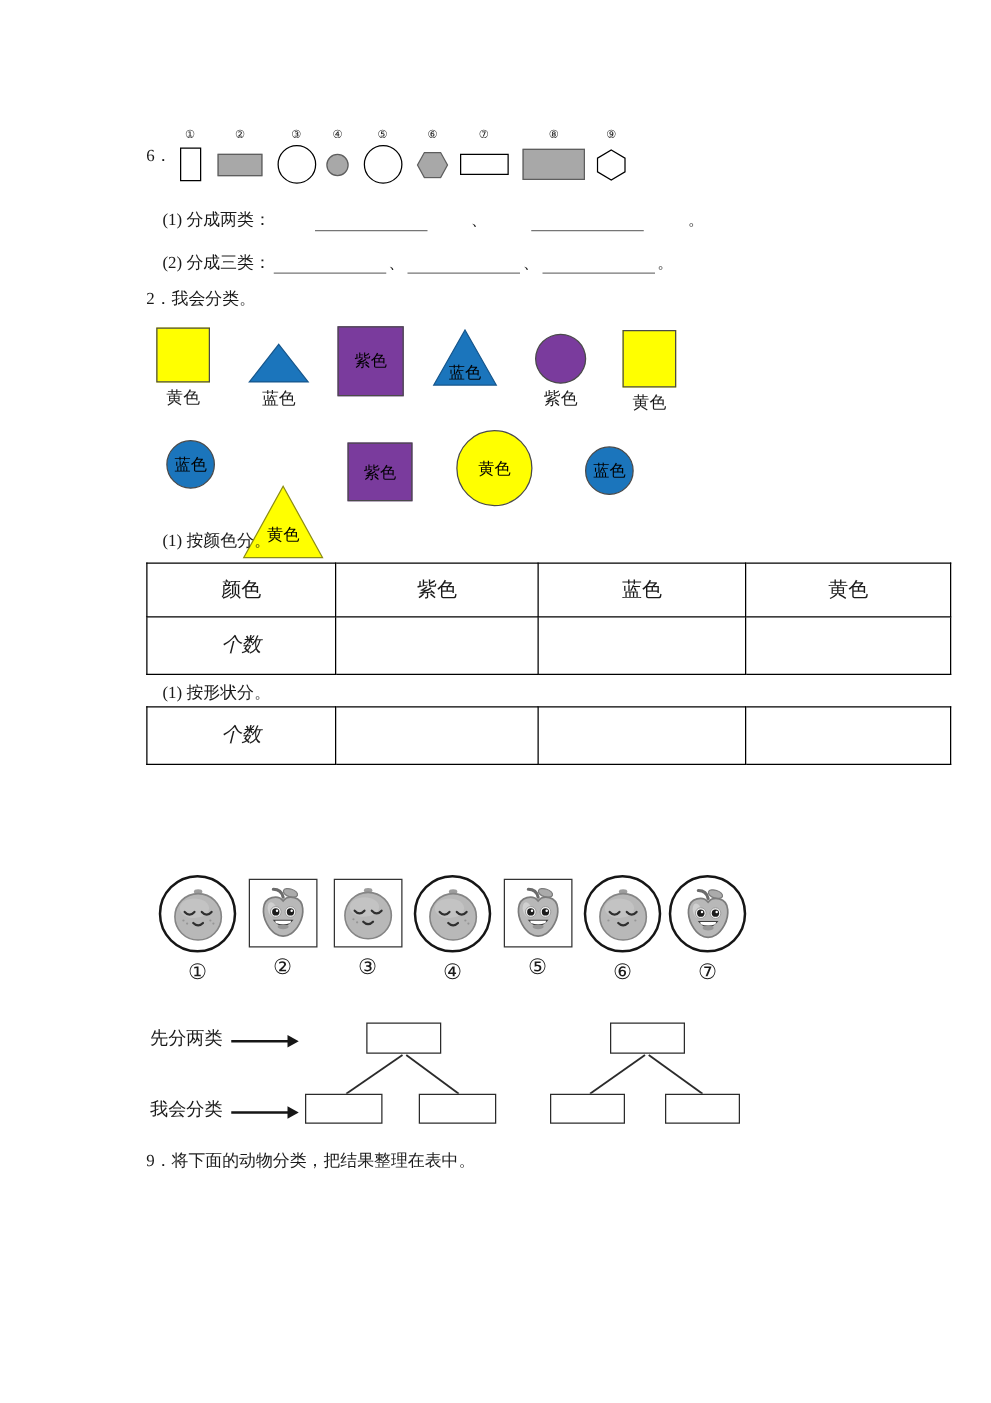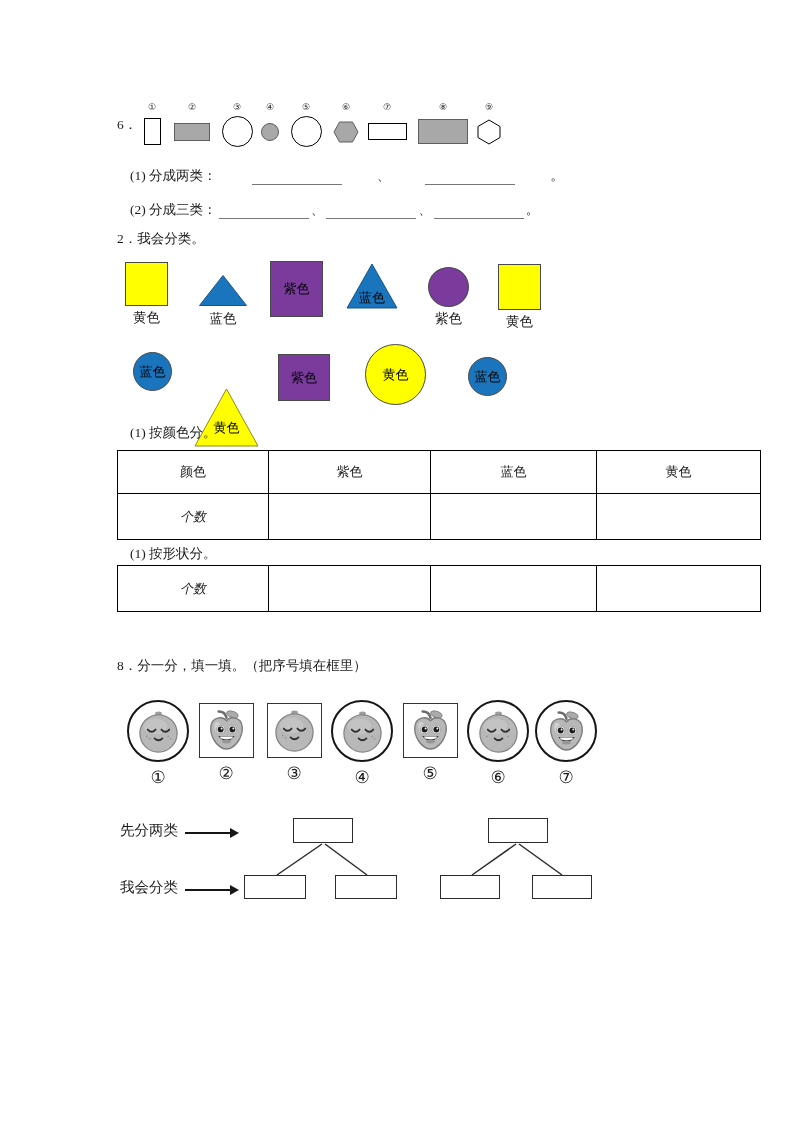--- a/index.html
+++ b/index.html
@@ -22,21 +22,21 @@
   .cshape{box-sizing:border-box;display:flex;align-items:center;justify-content:center;}
   .cshape span,.triwrap span{font-size:13px;color:#000;white-space:nowrap;}
   .sqr{border:1px solid #4a4a4a;}
   .crc{border:1px solid #4a4a4a;border-radius:50%;}
   .colwrap{position:absolute;display:flex;flex-direction:column;align-items:center;}
   .under-label{font-size:13.5px;margin-top:3px;white-space:nowrap;}
   .triwrap{position:relative;}
   .triwrap span{position:absolute;left:0;right:0;text-align:center;}
   
   .wtable{position:absolute;border-collapse:collapse;table-layout:fixed;}
-  .wtable td{border:1.5px solid #000;text-align:center;vertical-align:middle;font-size:13px;padding:0;background:#fff;}
+  .wtable td{border:1.5px solid #000;text-align:center;vertical-align:middle;font-size:16px;padding:0;background:#fff;}
   .wtable tr.hdr td{height:42px;}
   .wtable tr.dat td{height:45px;font-style:italic;}
   
   .fruitrow{position:absolute;display:flex;}
   .fruititem{width:68px;display:flex;flex-direction:column;align-items:center;}
   .framebox{display:flex;align-items:center;justify-content:center;box-sizing:border-box;}
   .frame-circle{width:62px;height:62px;border:2px solid #161616;border-radius:50%;}
   .frame-square{width:55px;height:55px;border:1.6px solid #333;margin-top:3px;}
   .fruitnum{font-size:17px;margin-top:7px;line-height:18px;}
   
@@ -214,21 +214,20 @@
     <tbody>
     <tr class="dat">
       <td>个数</td>
       <td></td>
       <td></td>
       <td></td>
     </tr>
   </tbody>
     </table>
 
-  <span class="abs qtitle" style="left:117px;top:657px;">8．分一分，填一填。（把序号填在框里）</span>
 
   <div class="fruitrow" style="left:124px;top:700px;">
 
     <div class="fruititem">
       <div class="framebox frame-circle">
         <svg width="45" height="45" viewBox="0 0 46 46">
           <ellipse cx="23" cy="4.5" rx="3.5" ry="2" fill="#9d9d9d"></ellipse>
           <circle cx="23" cy="25" r="19" fill="#b8b8b8" stroke="#858585" stroke-width="1.3"></circle>
           <ellipse cx="20" cy="18" rx="12" ry="8" fill="#c9c9c9" opacity="0.6"></ellipse>
           <path d="M12,21 q4,4.5 8,0" stroke="#2f2f2f" stroke-width="1.8" fill="none" stroke-linecap="round"></path>
@@ -367,14 +366,15 @@
   <span class="treelabel" style="left:120px;top:878px;">我会分类</span>
   <span class="arrow-right" style="left:185px;top:884px;"></span>
 
   <div class="treebox" style="left:293px;top:818px;width:60px;height:25px;"></div>
   <div class="treebox" style="left:244px;top:875px;width:62px;height:24px;"></div>
   <div class="treebox" style="left:335px;top:875px;width:62px;height:24px;"></div>
   <div class="treebox" style="left:488px;top:818px;width:60px;height:25px;"></div>
   <div class="treebox" style="left:440px;top:875px;width:60px;height:24px;"></div>
   <div class="treebox" style="left:532px;top:875px;width:60px;height:24px;"></div>
 
+  <span class="abs qtitle" style="left:117px;top:920px;">9．将下面的动物分类，把结果整理在表中。</span>
 
 </div>
 
 </body></html>

